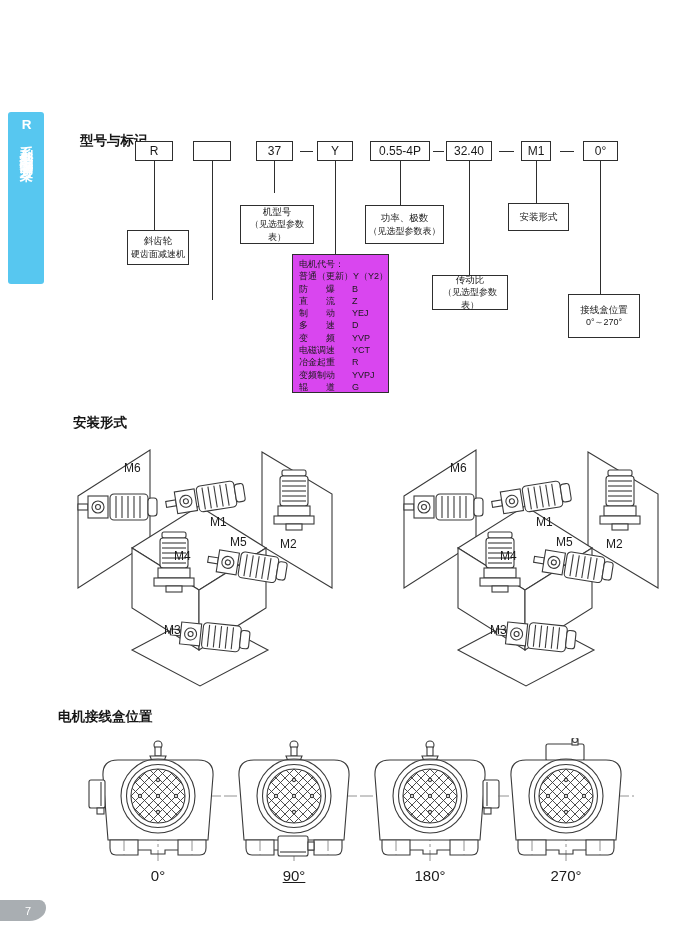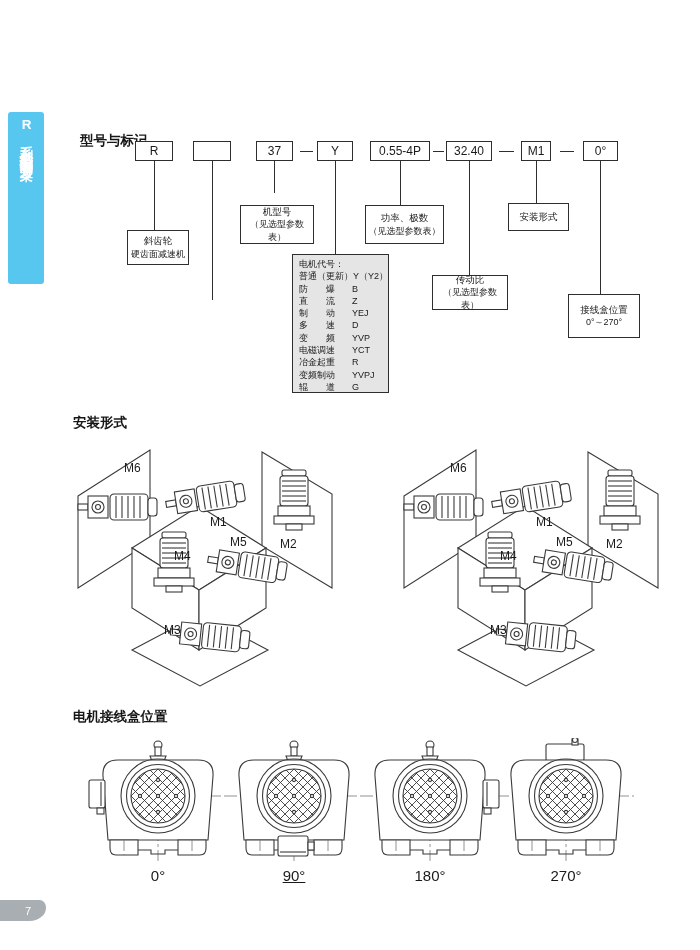--- a/index.html
+++ b/index.html
@@ -17,21 +17,21 @@
              font-size:13.5px;letter-spacing:3px;margin-top:5px;white-space:nowrap;}
   
   .sechead{position:absolute;font-size:13.5px;font-weight:700;color:#161616;white-space:nowrap;}
   
   .cbox{position:absolute;border:1px solid #2e2e2e;background:#fff;box-sizing:border-box;
         display:flex;align-items:center;justify-content:center;font-size:12px;}
   .lbox{position:absolute;border:1px solid #2e2e2e;background:#fff;box-sizing:border-box;
         text-align:center;font-size:9.5px;line-height:12.5px;display:flex;flex-direction:column;
         align-items:center;justify-content:center;padding:2px 2px;}
   .lbox .l2{font-size:9px;}
-  .listbox{position:absolute;border:1px solid #2e2e2e;background:#e5e5e5;box-sizing:border-box;
+  .listbox{position:absolute;border:1px solid #2e2e2e;background:#d946ef;box-sizing:border-box;
            padding:3px 6px;font-size:9.5px;}
   .listbox .row{display:flex;line-height:14.4px;white-space:nowrap;}
   .listbox .row .nm{flex:0 0 auto;}
   .listbox .row .cd{margin-left:auto;}
   #motorbox{font-size:9px;}
   #motorbox .row{line-height:12.3px;}
   #motorbox .row .nm{min-width:53px;margin-left:0;}
   #motorbox .row .cd{margin-left:0;}
   .vline{position:absolute;width:1px;background:#2e2e2e;}
   .hdash{position:absolute;height:1px;background:#2e2e2e;}
@@ -49,21 +49,21 @@
 
 <div id="page">
 
 
   <div class="stab">
     <span>R系列型号编制方案</span>
   </div>
 
   <div class="sechead" style="left:80px;top:104px;margin-top:28px;">型号与标记</div>
   <div class="sechead" style="left:73px;top:414px;">安装形式</div>
-  <div class="sechead" style="left:73px;top:708px;">电机接线盒位置</div>
+  <div class="sechead" style="left:58px;top:708px;">电机接线盒位置</div>
 
   <div id="coderow">
       <div class="cbox" style="left: 135px; top: 141px; width: 38px; height: 20px;">R</div>
       <div class="cbox" style="left: 193px; top: 141px; width: 38px; height: 20px;"></div>
       <div class="cbox" style="left: 256px; top: 141px; width: 37px; height: 20px; text-align: right;">37</div>
       <div class="cbox" style="left: 317px; top: 141px; width: 36px; height: 20px;">Y</div>
       <div class="cbox" style="left: 370px; top: 141px; width: 60px; height: 20px;">0.55-4P</div>
       <div class="cbox" style="left: 446px; top: 141px; width: 46px; height: 20px;">32.40</div>
       <div class="cbox" style="left: 521px; top: 141px; width: 30px; height: 20px;">M1</div>
       <div class="cbox" style="left: 583px; top: 141px; width: 35px; height: 20px;">0°</div>

